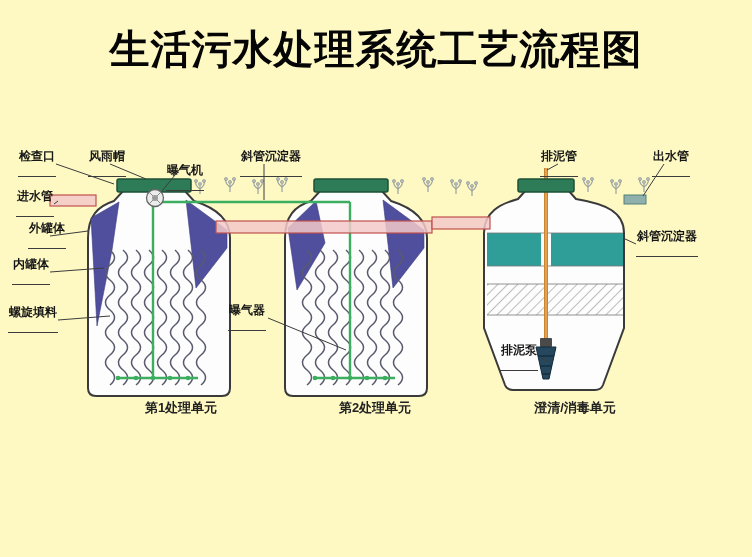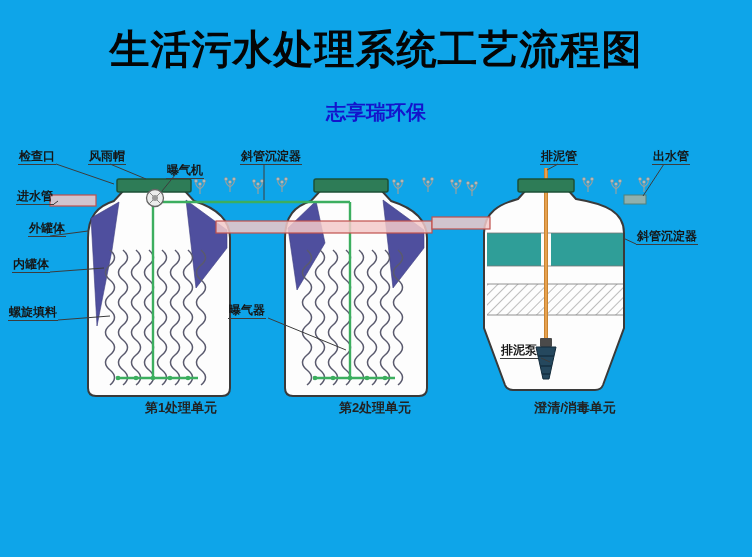--- a/index.html
+++ b/index.html
@@ -1,44 +1,43 @@
 <!DOCTYPE html>
 <html><head>
 <meta charset="utf-8">
 <style>
   html,body{margin:0;padding:0;background:#fff;}
   body{width:752px;height:557px;position:relative;overflow:hidden;
        font-family:"Liberation Sans","DejaVu Sans",sans-serif;}
-  .stage{position:absolute;inset:0;background:#0ea5e9;}
+  .stage{position:absolute;inset:0;background:#fef9c3;}
   .title{position:absolute;top:22px;left:0;width:752px;margin:0;text-align:center;
          font-family:"Liberation Serif","DejaVu Serif",serif;font-weight:600;
          font-size:40px;letter-spacing:1px;color:#050505;}
   .subtitle{position:absolute;top:99px;left:0;width:752px;text-align:center;
             font-size:20px;font-weight:700;color:#1414cc;}
   .lbl{position:absolute;font-size:12px;font-weight:700;color:#161616;line-height:14px;
-       border-bottom:1.2px solid #3c3c3c;padding:0 1px 1px 1px;white-space:nowrap;}
+       border-bottom:1.2px solid #3c3c3c;padding:0 1px 13px 1px;white-space:nowrap;}
   .unit{position:absolute;top:399px;transform:translateX(-50%);font-size:13px;
         font-weight:600;color:#222;white-space:nowrap;margin-left:23px;}
   .diagram{position:absolute;top:138px;left:0;}
   .tank{fill:#fdfdfd;stroke:#3a3a3a;stroke-width:2;}
   .wedge{fill:#4f4f9e;stroke:#3d3d80;stroke-width:.6;}
   .sq{stroke:#5a5a6e;stroke-width:1.5;fill:none;}
   .gpipe{stroke:#3cae5f;stroke-width:2.4;fill:none;}
   .gdot{fill:#3cae5f;}
   .rpipe{fill:#f3c9c9;fill-opacity:.85;stroke:#c0504d;stroke-width:1.2;}
   .leader{stroke:#3c3c3c;stroke-width:1;fill:none;}
   .band-edge{stroke:#777;stroke-width:.8;}
 </style>
 </head>
 <body>
 
 <div class="stage">
 
   <h1 class="title">生活污水处理系统工艺流程图</h1>
-  <div class="subtitle">志享瑞环保</div>
 
   <svg class="diagram" width="752" height="290" viewBox="0 0 752 290">
     <defs>
       <path id="sq" d="M0,0 C6,5 6,10 0,15 C-6,20 -6,25 0,30 C6,35 6,40 0,45 C-6,50 -6,55 0,60 C6,65 6,70 0,75 C-6,80 -6,85 0,90 C6,95 6,100 0,105 C-6,110 -6,115 0,120 C6,125 6,130 0,135" fill="none"></path>
       <g id="plant">
         <line x1="0" y1="8" x2="0" y2="0" stroke="#98a0a0" stroke-width="1.2"></line>
         <path d="M0,3 C-3,1 -5,-2 -4,-5" stroke="#98a0a0" fill="none" stroke-width="1.2"></path>
         <path d="M0,3 C3,1 5,-2 4,-5" stroke="#98a0a0" fill="none" stroke-width="1.2"></path>
         <circle cx="-4" cy="-5" r="1.6" fill="#b6bdbd" stroke="#8a9292" stroke-width="0.6"></circle>
         <circle cx="4" cy="-5" r="1.6" fill="#b6bdbd" stroke="#8a9292" stroke-width="0.6"></circle>

